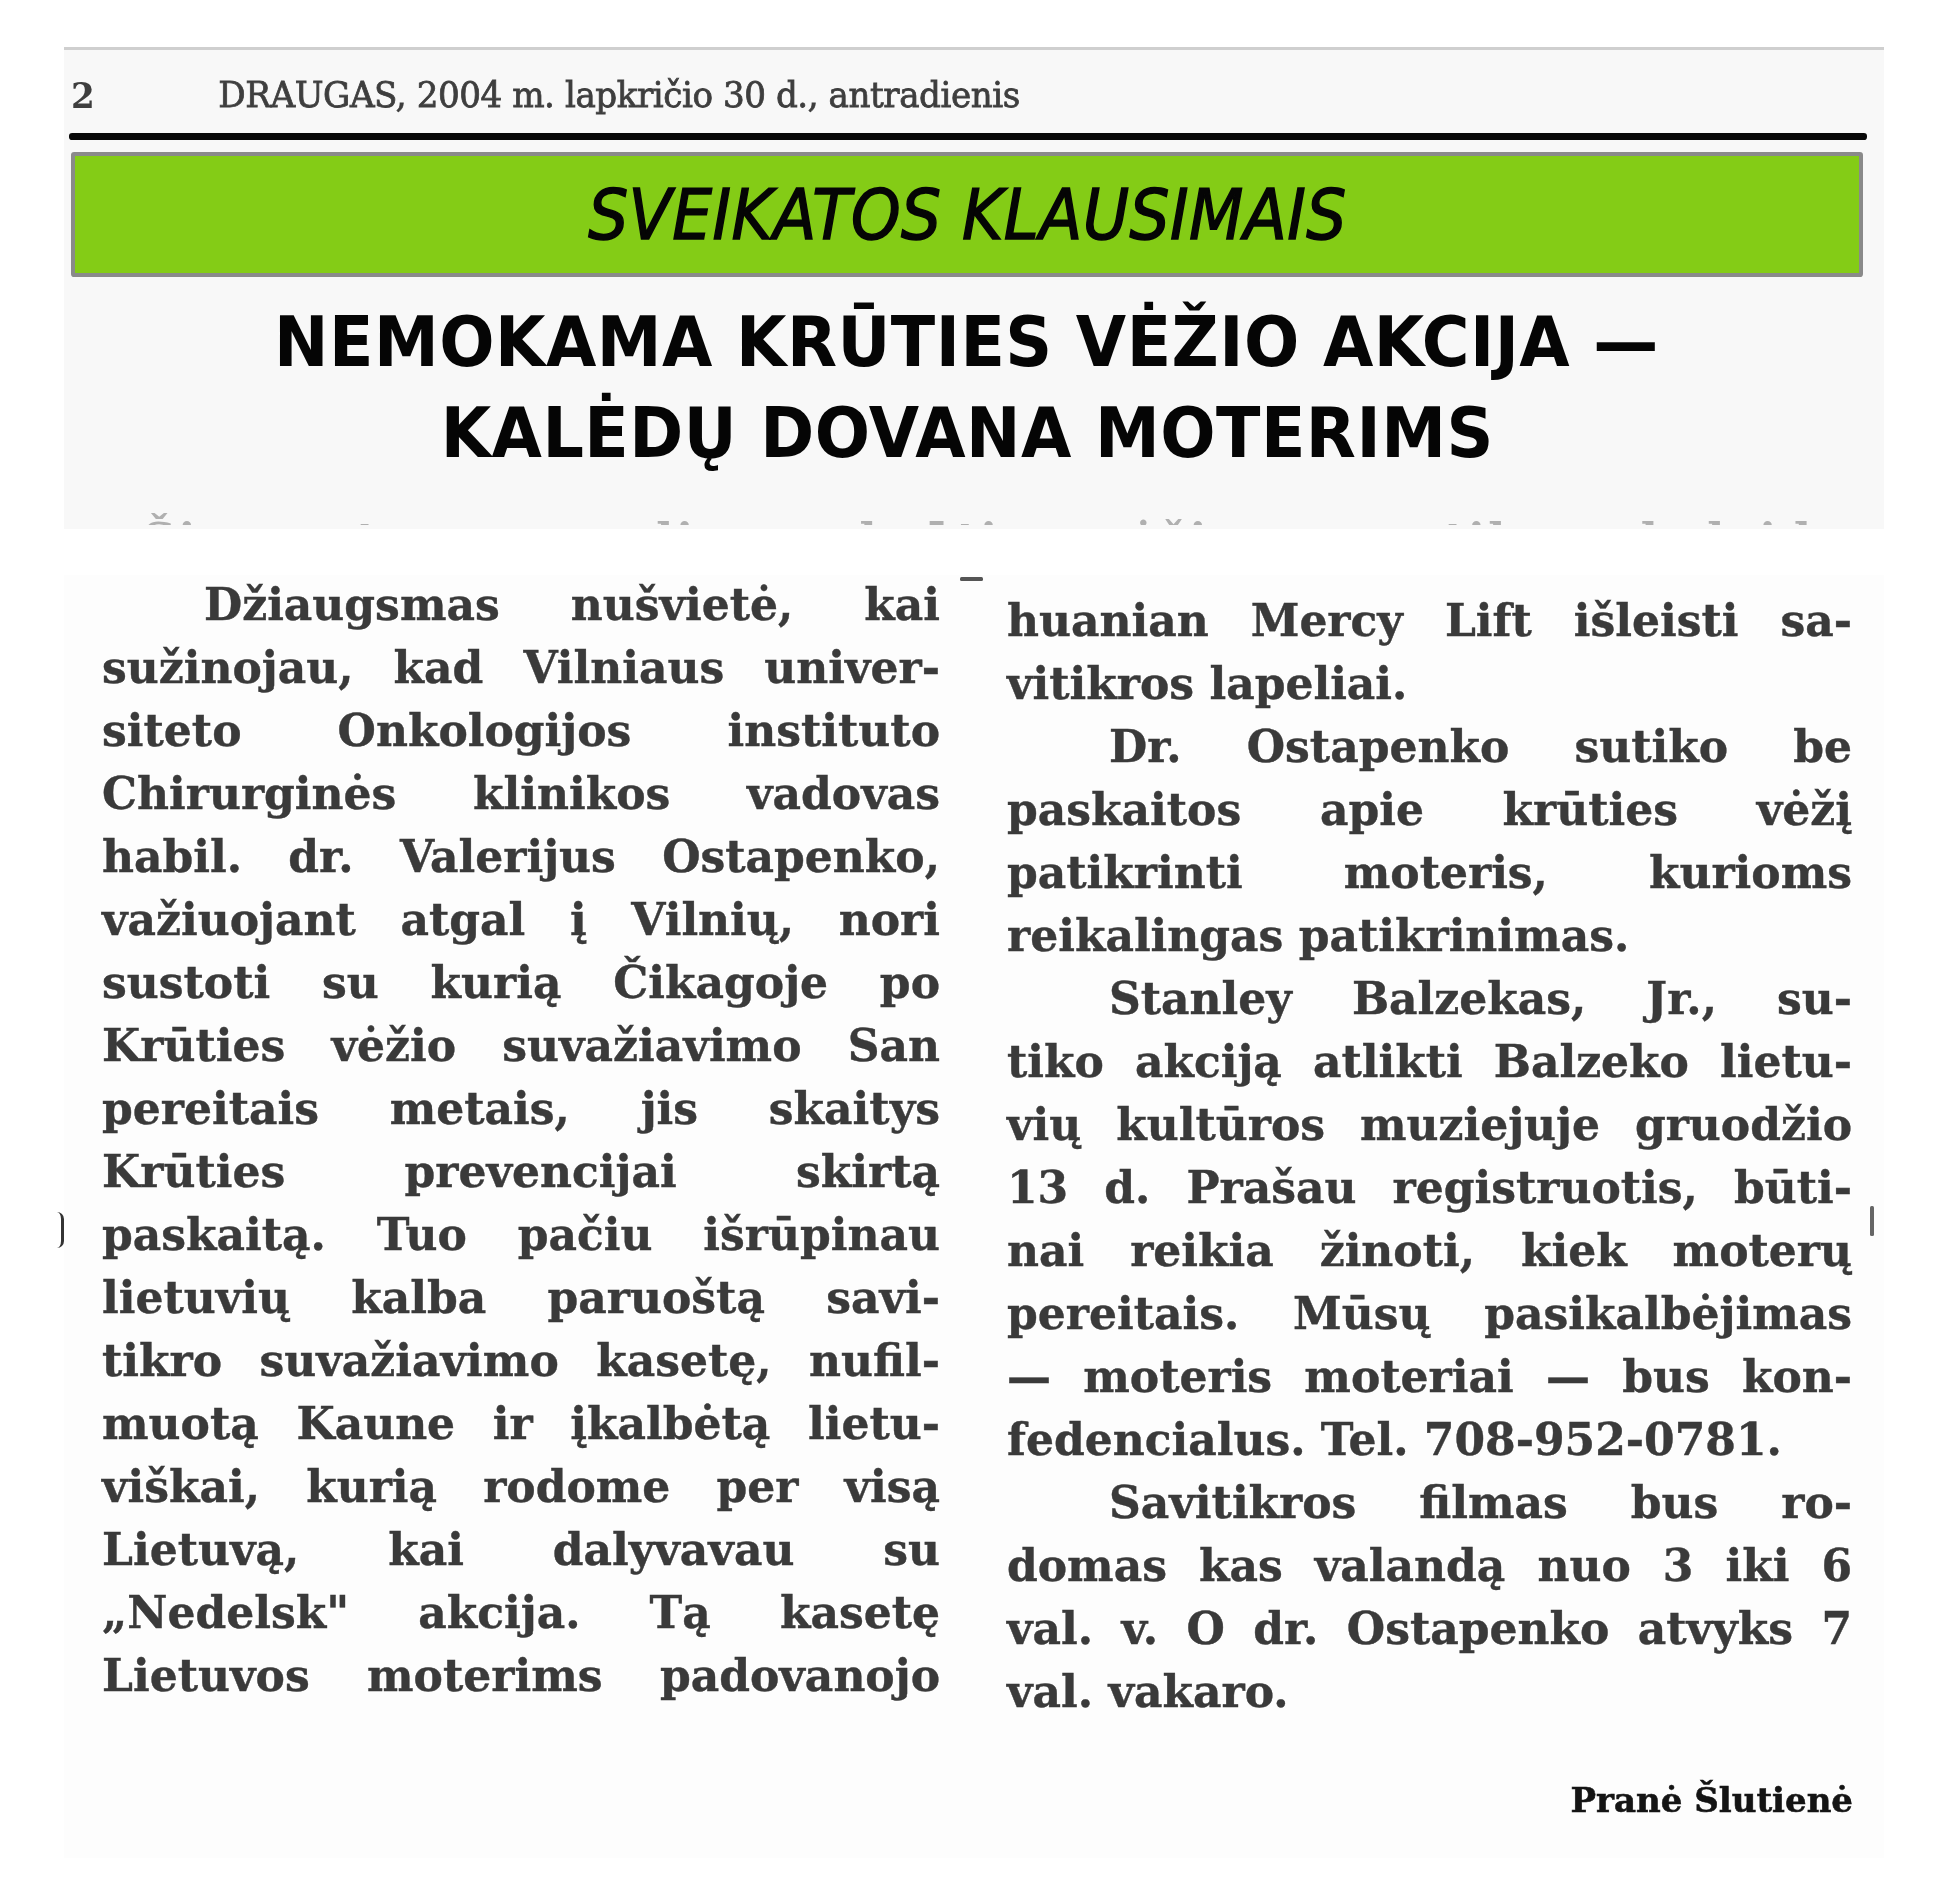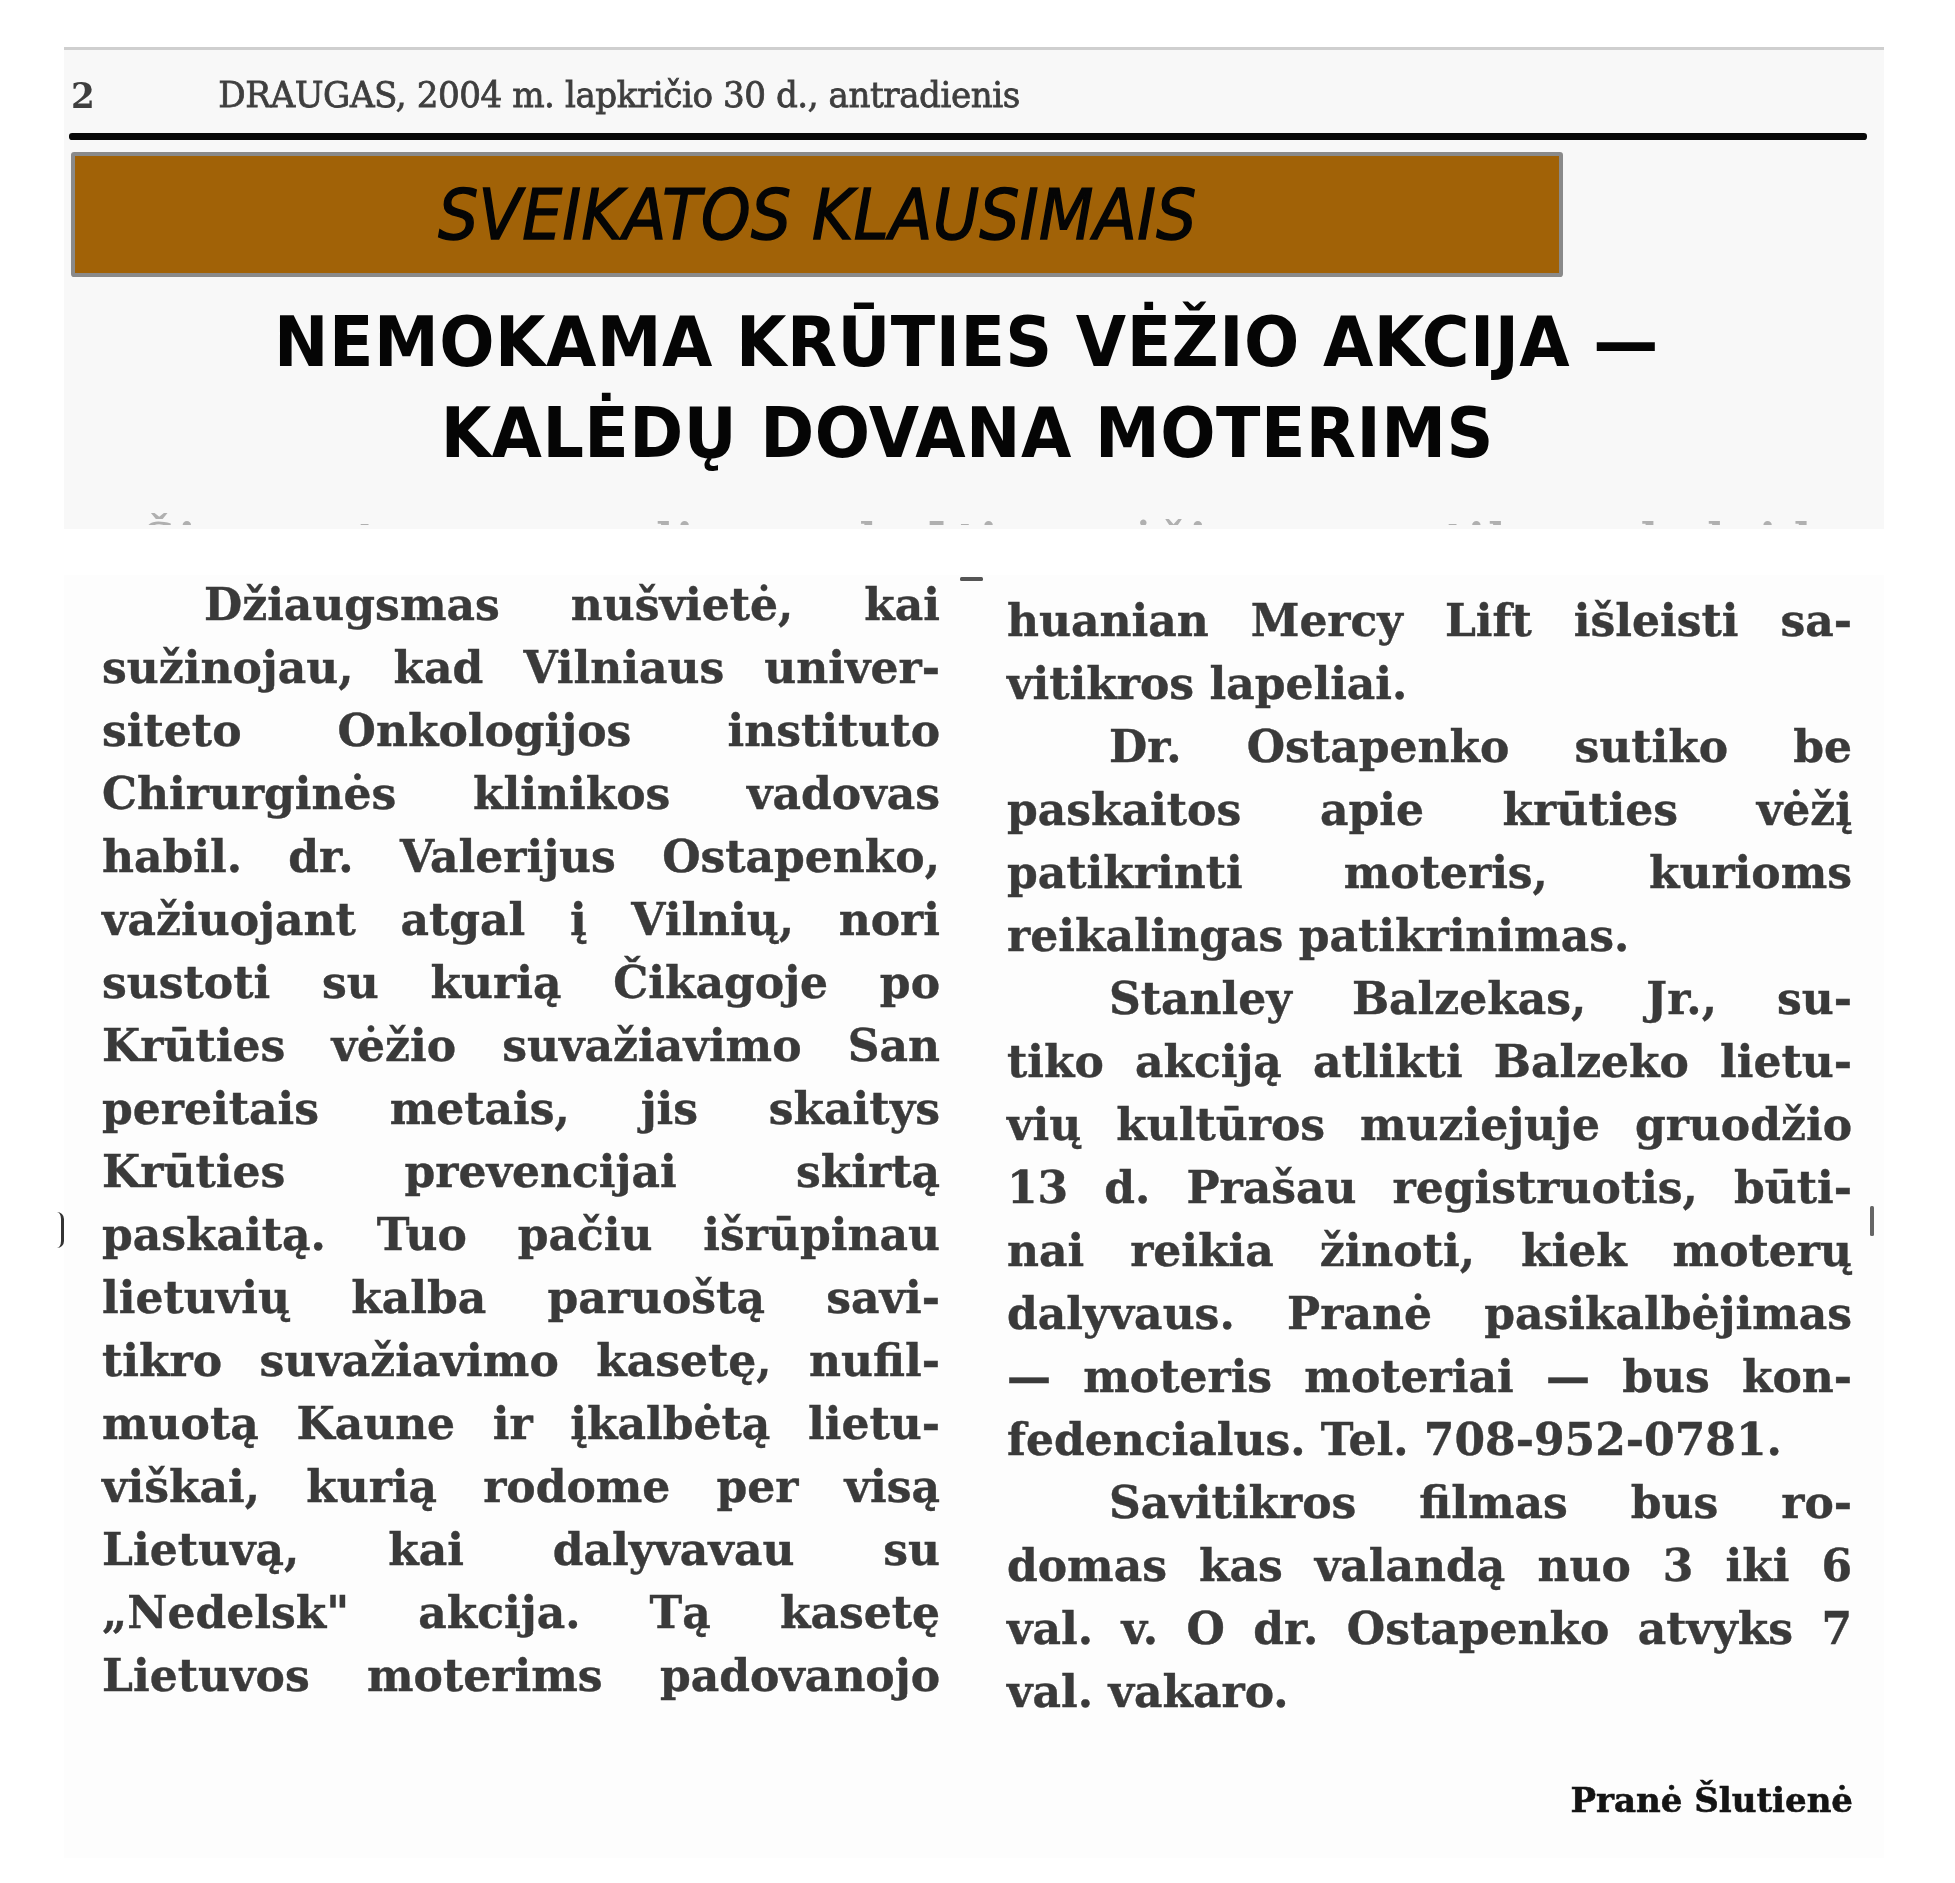--- a/index.html
+++ b/index.html
@@ -19,22 +19,22 @@
     transform:scaleX(0.95); transform-origin:left center;
     white-space:nowrap;
   }
   .page-number { position:absolute; left:0; top:0; }
   .page-dateline { position:absolute; left:155px; top:0; font-weight:normal; -webkit-text-stroke:0.8px #3e3e3e; }
   .thick-rule {
     position:absolute; left:69px; top:133px; width:1798px; height:7.1px;
     background:#080808; border-radius:3.1px;
   }
   .section-banner {
-    position:absolute; left:71px; top:152px; width:1492px; height:125px;
-    background:#a16207; border:4.1px solid #8a8a8a; border-radius:3.1px;
+    position:absolute; left:71px; top:152px; width:1792px; height:125px;
+    background:#84cc16; border:4.1px solid #8a8a8a; border-radius:3.1px;
     box-sizing:border-box;
     display:flex; align-items:center; justify-content:center;
   }
   .section-banner span {
     font-family:"DejaVu Sans", sans-serif; font-style:italic; font-weight:normal;
     font-size:70px; color:#050505; letter-spacing:0.5px;
     -webkit-text-stroke:1.5px #050505;
     transform:scaleX(0.9); display:inline-block;
   }
   .headline {
@@ -144,21 +144,21 @@
   <span class="line last">vitikros lapeliai.</span>
   <span class="line indent">Dr. Ostapenko sutiko be</span>
   <span class="line">paskaitos apie krūties vėžį</span>
   <span class="line">patikrinti moteris, kurioms</span>
   <span class="line last">reikalingas patikrinimas.</span>
   <span class="line indent">Stanley Balzekas, Jr., su-</span>
   <span class="line">tiko akciją atlikti Balzeko lietu-</span>
   <span class="line">vių kultūros muziejuje gruodžio</span>
   <span class="line">13 d. Prašau registruotis, būti-</span>
   <span class="line">nai reikia žinoti, kiek moterų</span>
-  <span class="line">dalyvaus. Pranė pasikalbėjimas</span>
+  <span class="line">pereitais. Mūsų pasikalbėjimas</span>
   <span class="line">— moteris moteriai — bus kon-</span>
   <span class="line last">fedencialus. Tel. 708-952-0781.</span>
   <span class="line indent">Savitikros filmas bus ro-</span>
   <span class="line">domas kas valandą nuo 3 iki 6</span>
   <span class="line">val. v. O dr. Ostapenko atvyks 7</span>
   <span class="line last">val. vakaro.</span>
 </div>
 
 <div class="byline">Pranė Šlutienė</div>
 

